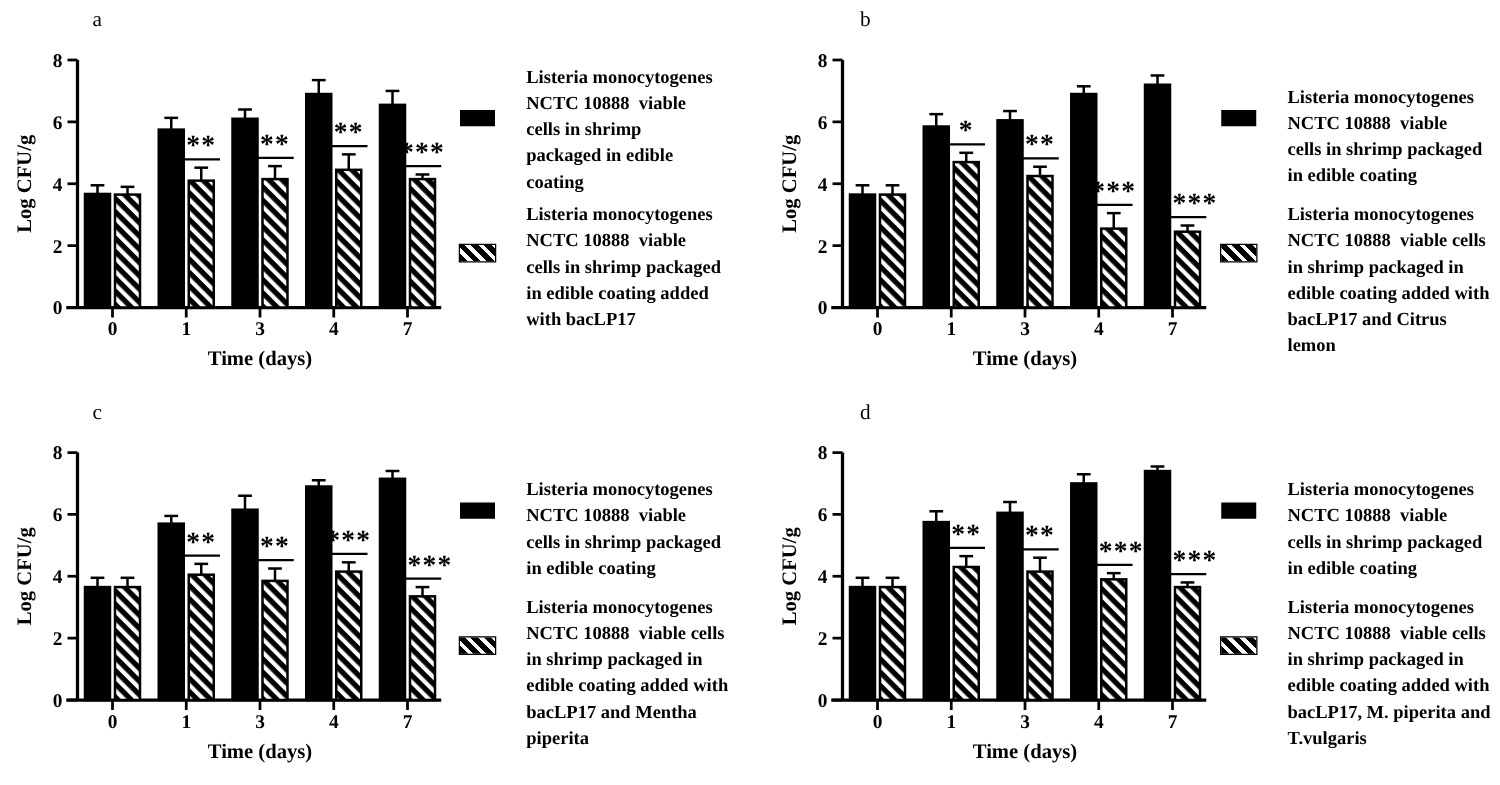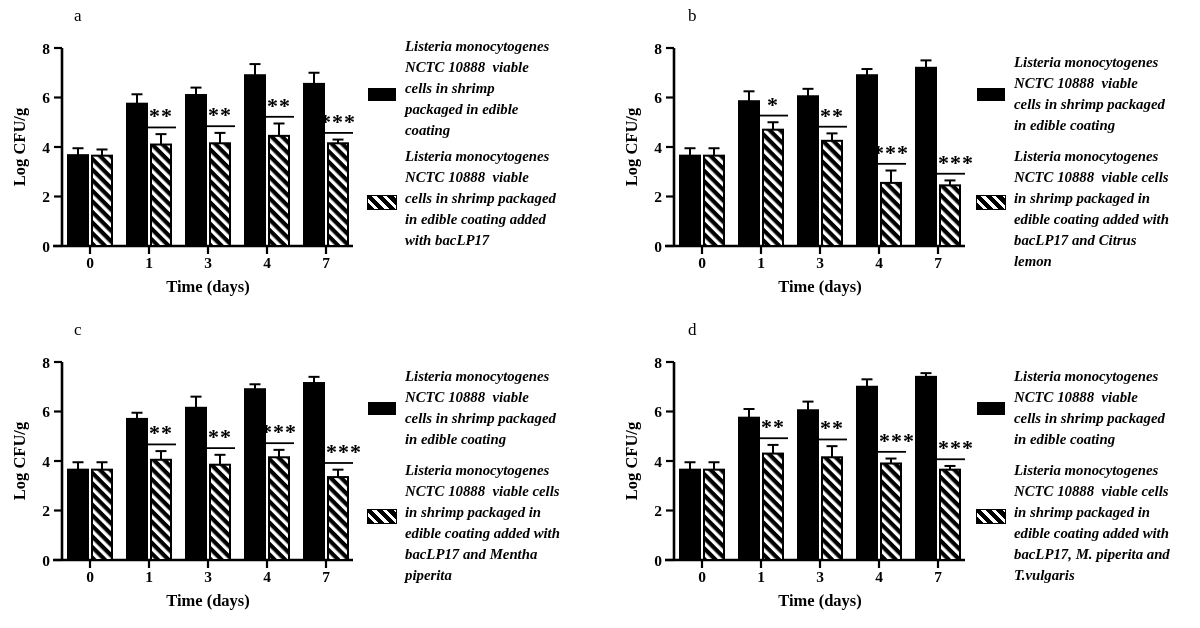--- a/index.html
+++ b/index.html
@@ -12,22 +12,22 @@
   .shift .panel-letter{left:88px;}
   .chart{position:absolute;left:0;top:0;width:600px;height:314px;}
   .chart text{font-family:"Liberation Serif","DejaVu Serif",serif;fill:#000;}
   .legend{position:absolute;left:368px;top:0;width:228px;height:314px;}
   .shift .legend{left:377px;}
   .swatch{position:absolute;left:0;width:28px;height:13px;}
   .swatch.solid{background:#000;}
   .swatch.hatched{background:repeating-linear-gradient(45deg,#000 0 4.5px,#fff 4.5px 7.5px);
                   outline:1px solid #000;}
   .sw1{top:88px;} .sw2{top:196px;}
-  .legend-text{position:absolute;left:37px;margin:0;width:195px;
-               font-size:14.8px;line-height:21px;font-weight:bold;font-style:italic;
+  .legend-text{position:absolute;left:37px;margin:16px;width:195px;
+               font-size:14.8px;line-height:21px;font-weight:bold;
                white-space:pre-wrap;}
   .lt1{top:36px;} .lt2{top:146px;}
   .p4 .lt1{top:52px;}
 </style>
 </head>
 <body>
 
 <svg width="0" height="0" style="position:absolute" aria-hidden="true">
   <defs>
     <pattern id="hatchP" patternUnits="userSpaceOnUse" width="7.5" height="7.5" patternTransform="rotate(45)">

